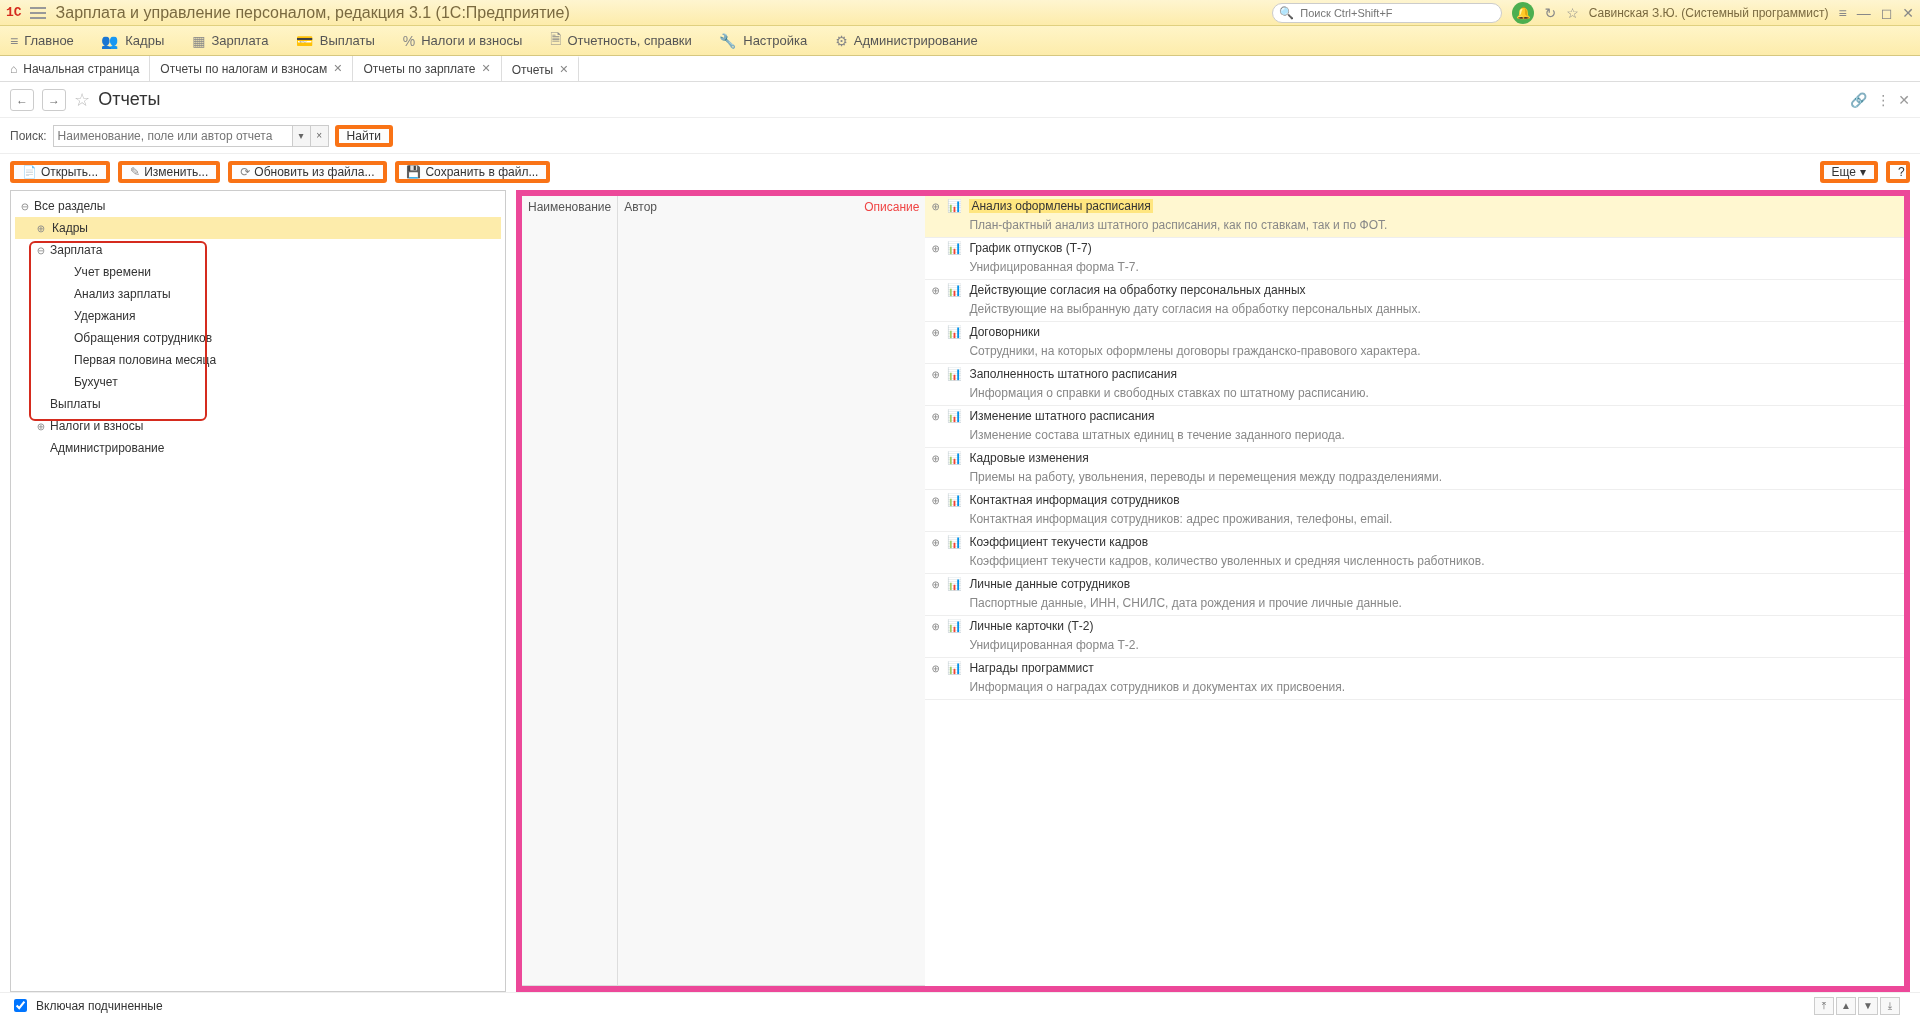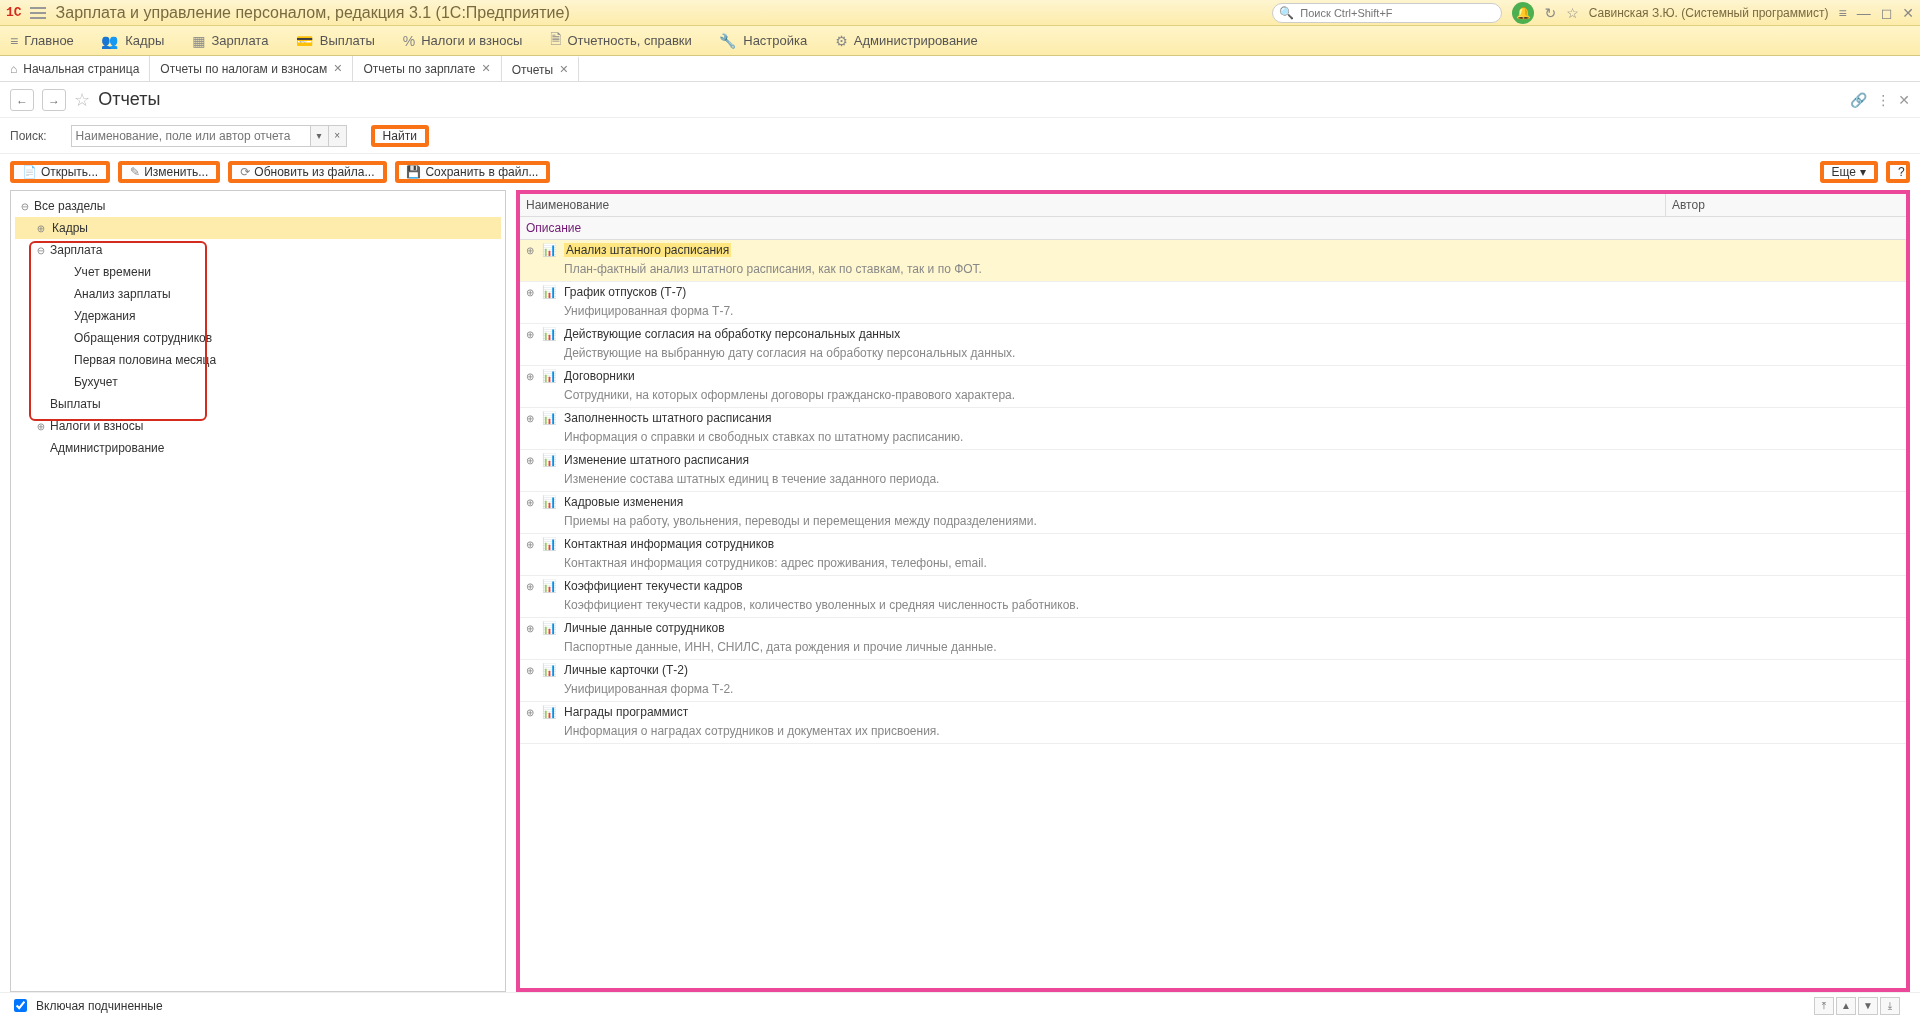--- a/index.html
+++ b/index.html
@@ -22,21 +22,21 @@
 .tab{display:flex;align-items:center;padding:0 10px;border-right:1px solid #ddd;gap:6px;cursor:pointer;font-size:12px;color:#444}
 .tab.active{background:#fff;border-top:2px solid #fff}
 .tab .close{color:#888;font-size:11px;cursor:pointer}
 .tab.home .home-icon{color:#888}
 .section-header{height:36px;display:flex;align-items:center;padding:0 10px;gap:8px;border-bottom:1px solid #eee}
 .nav-btn{width:24px;height:22px;border:1px solid #ccc;background:#fff;border-radius:3px;display:flex;align-items:center;justify-content:center;cursor:pointer;color:#666}
 .star{color:#bbb;font-size:18px;cursor:pointer}
 .page-title{font-size:18px;color:#333;flex:1}
 .hdr-right{display:flex;gap:8px;align-items:center}
 .hdr-icon{color:#999;cursor:pointer;font-size:14px}
-.search-row{height:36px;display:flex;align-items:center;padding:0 10px;gap:24px;border-bottom:1px solid #eee}
+.search-row{height:36px;display:flex;align-items:center;padding:0 10px;gap:6px;border-bottom:1px solid #eee}
 .search-row label{color:#555}
 .combo{display:flex}
 .combo input{width:240px;height:22px;border:1px solid #ccc;padding:0 4px;font-size:12px;color:#999}
 .combo-btn{width:18px;height:22px;border:1px solid #ccc;border-left:none;background:#f5f5f5;display:flex;align-items:center;justify-content:center;cursor:pointer;font-size:10px;color:#666}
 .btn{height:22px;padding:0 8px;border:4px solid #f97316;background:#fdfdfd;border-radius:3px;cursor:pointer;font-size:12px;color:#333;display:flex;align-items:center;gap:4px}
 .toolbar{height:36px;display:flex;align-items:center;padding:0 10px;gap:8px}
 .toolbar .spacer{flex:1}
 .btn-icon{color:#888;font-size:12px}
 .help-btn{width:24px}
 .content{display:flex;height:calc(100% - 26px - 30px - 26px - 36px - 36px - 36px - 26px);padding:0 10px;gap:10px}
@@ -44,26 +44,26 @@
 .tree{padding:4px}
 .tree-row{display:flex;align-items:center;height:22px;cursor:pointer}
 .tree-row .exp{width:12px;text-align:center;color:#888;font-size:10px;margin-right:3px}
 .tree-row .lbl{white-space:nowrap}
 .lvl0{padding-left:4px}
 .lvl1{padding-left:20px}
 .lvl2{padding-left:44px}
 .sel{background:#fdecab}
 .sel .lbl{background:#fdecab;padding:0 2px}
 .highlight-box{position:absolute;left:18px;top:50px;width:178px;height:180px;border:2px solid #d52b1e;border-radius:6px;pointer-events:none}
-.grid-panel{flex:1;display:flex;flex-direction:column;border:4px solid #ec4899;overflow:hidden}
+.grid-panel{flex:1;display:flex;flex-direction:row;border:6px solid #ec4899;overflow:hidden}
 .grid-header{display:flex;background:#f8f8f8;border-bottom:1px solid #ddd}
 .gh-cell{padding:4px 6px;font-size:12px;color:#555;border-right:1px solid #ddd}
 .gh-name{flex:1}
 .gh-author{width:240px;border-right:none}
-.gh-desc{padding:4px 6px;font-size:12px;color:#701a75;background:#f8f8f8;border-bottom:1px solid #ddd}
+.gh-desc{padding:4px 6px;font-size:12px;color:#ef4444;background:#f8f8f8;border-bottom:1px solid #ddd}
 .grid-body{flex:1;overflow:auto}
 .grid-item{border-bottom:1px solid #eee}
 .gi-title-row{display:flex;align-items:center;padding:3px 6px;gap:6px}
 .gi-exp{width:10px;color:#888;font-size:10px;cursor:pointer}
 .gi-icon{width:16px;font-size:12px}
 .gi-title{color:#333;font-size:12px}
 .gi-desc{padding:2px 6px 5px 44px;color:#888;font-size:12px}
 .gi-selected{background:#fff7d0}
 .gi-selected .gi-title{background:#ffe680;padding:0 2px}
 .footer{height:26px;display:flex;align-items:center;padding:0 10px;border-top:1px solid #eee;justify-content:space-between}
@@ -258,21 +258,21 @@
     <div class="grid-header">
       <div class="gh-cell gh-name">Наименование</div>
       <div class="gh-cell gh-author">Автор</div>
     </div>
     <div class="gh-desc">Описание</div>
     <div class="grid-body" id="grid-body">
         <div class="grid-item gi-selected">
           <div class="gi-title-row">
             <span class="gi-exp">⊕</span>
             <span class="gi-icon">📊</span>
-            <span class="gi-title">Анализ штатного расписания</span>
+            <span class="gi-title">Анализ оформлены расписания</span>
           </div>
           <div class="gi-desc">План-фактный анализ штатного расписания, как по ставкам, так и по ФОТ.</div>
         </div>
         <div class="grid-item">
           <div class="gi-title-row">
             <span class="gi-exp">⊕</span>
             <span class="gi-icon">📊</span>
             <span class="gi-title">График отпусков (Т-7)</span>
           </div>
           <div class="gi-desc">Унифицированная форма Т-7.</div>

